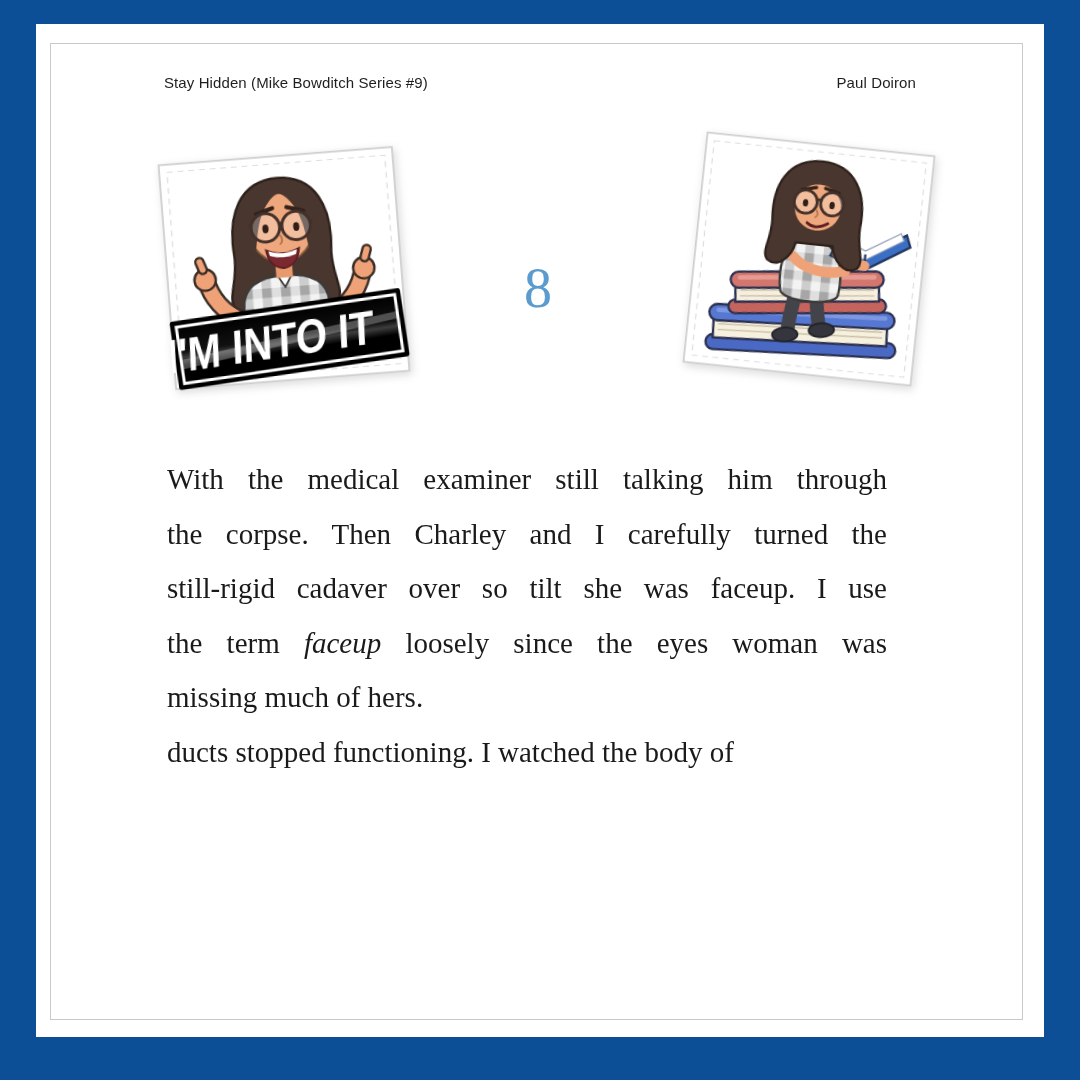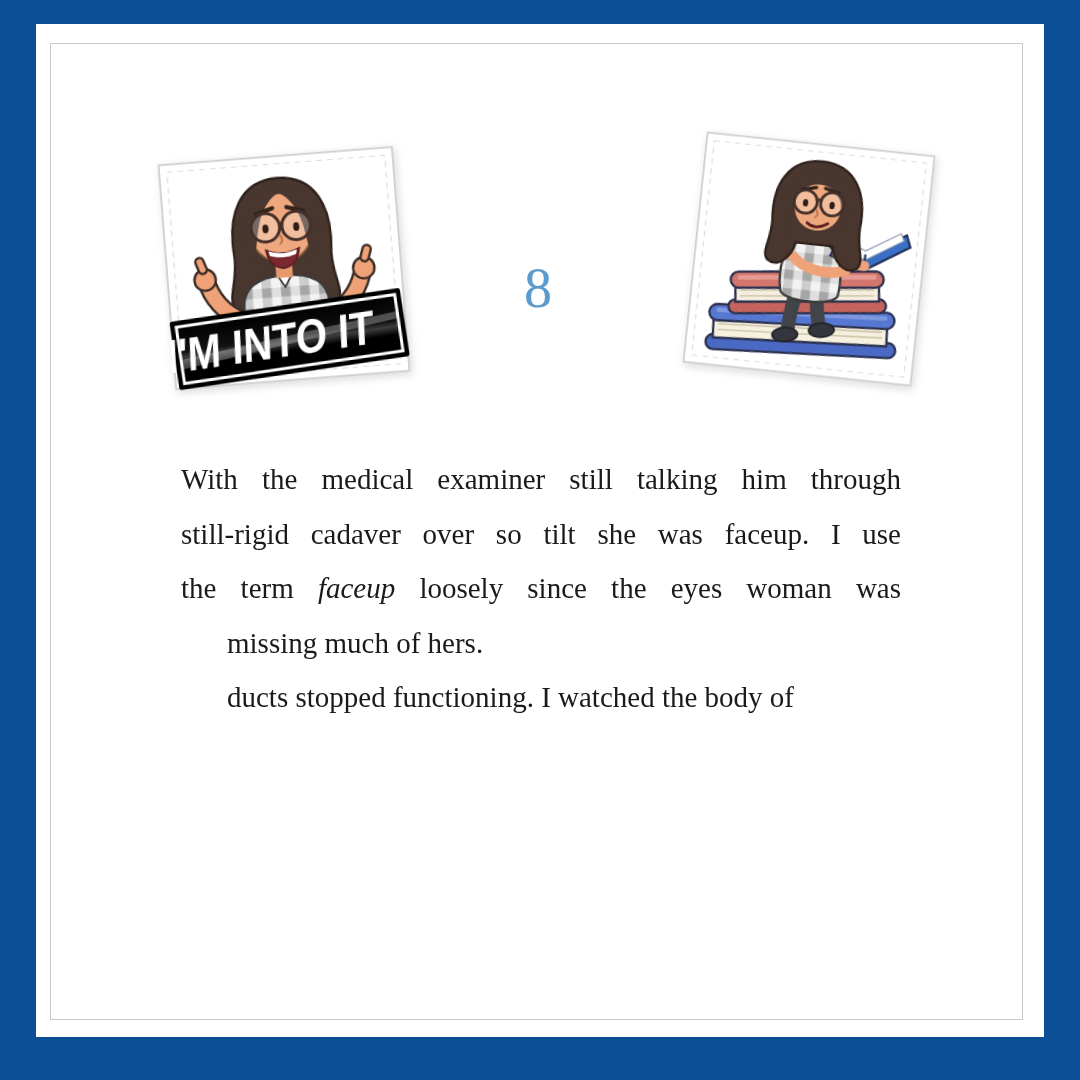--- a/index.html
+++ b/index.html
@@ -24,37 +24,41 @@
   .chapter-number{
     position:absolute;left:437px;top:212px;width:100px;height:80px;
     text-align:center;font-family:"Liberation Serif",serif;
     font-size:56px;font-weight:400;
   }
   .sticker{position:absolute;}
   .sticker svg{display:block;filter:drop-shadow(2px 3px 4px rgba(0,0,0,0.14));}
   .sticker-left{left:114px;top:110px;width:238px;height:228px;transform:rotate(-4.5deg);}
   .sticker-right{left:642px;top:98px;width:232px;height:234px;transform:rotate(6deg);}
   .body-text{
-    position:absolute;left:130px;top:408px;width:720px;
+    position:absolute;left:116px;top:408px;width:720px;
     font-family:"Liberation Serif",serif;font-size:29px;color:#1a1a1a;
   }
   .tline{
     line-height:54.5px;height:54.5px;white-space:nowrap;
     text-align:justify;text-align-last:justify;
   }
-  .tline.lastline{text-align:center;text-align-last:left;margin-left:46px;}
+  .tline.lastline{text-align:center;text-align-last:left;}
   .tline.indent{text-indent:20px;}
   .tline em{font-style:italic;}
 </style>
 </head>
 <body>
 
 <div class="outer-panel">
   <div class="page">
 
+    <div class="running-header">
+      <span>Stay Hidden (Mike Bowditch Series #9)</span>
+      <span>Paul Doiron</span>
+    </div>
 
     <div class="sticker sticker-left">
       <svg width="238" height="228" viewBox="0 0 200 192">
         <defs>
           <pattern id="plaidL" width="16" height="16" patternUnits="userSpaceOnUse">
             <rect width="16" height="16" fill="#f3f3f3"></rect>
             <rect x="0" y="0" width="8" height="16" fill="#cdcdcd"></rect>
             <rect x="0" y="0" width="16" height="8" fill="#cdcdcd" opacity="0.55"></rect>
             <rect x="0" y="0" width="8" height="8" fill="#9c9c9c" opacity="0.8"></rect>
           </pattern>
@@ -190,20 +194,21 @@
         </g>
         <ellipse cx="92" cy="53" rx="2.3" ry="3.2" fill="#2f1f18"></ellipse>
         <ellipse cx="115" cy="53" rx="2.3" ry="3.2" fill="#2f1f18"></ellipse>
         <path d="M102 58 q3 5 -1 7" stroke="#b5754c" stroke-width="1.5" fill="none"></path>
         <path d="M95 70 Q103 76 113 69" stroke="#5a1d22" stroke-width="2.4" fill="none" stroke-linecap="round"></path>
       </svg>
     </div>
 
     <div class="body-text">
       <div class="tline">With the medical examiner still talking him through</div>
+      <div class="tline">the corpse. Then Charley and I carefully turned the</div>
       <div class="tline">still-rigid cadaver over so tilt she was faceup. I use</div>
       <div class="tline"><span>the term </span><em>faceup</em><span> loosely since the eyes woman was</span></div>
       <div class="tline lastline">missing much of hers.</div>
       <div class="tline lastline">ducts stopped functioning. I watched the body of</div>
     </div>
 
   </div>
 </div>
 
 </body></html>

